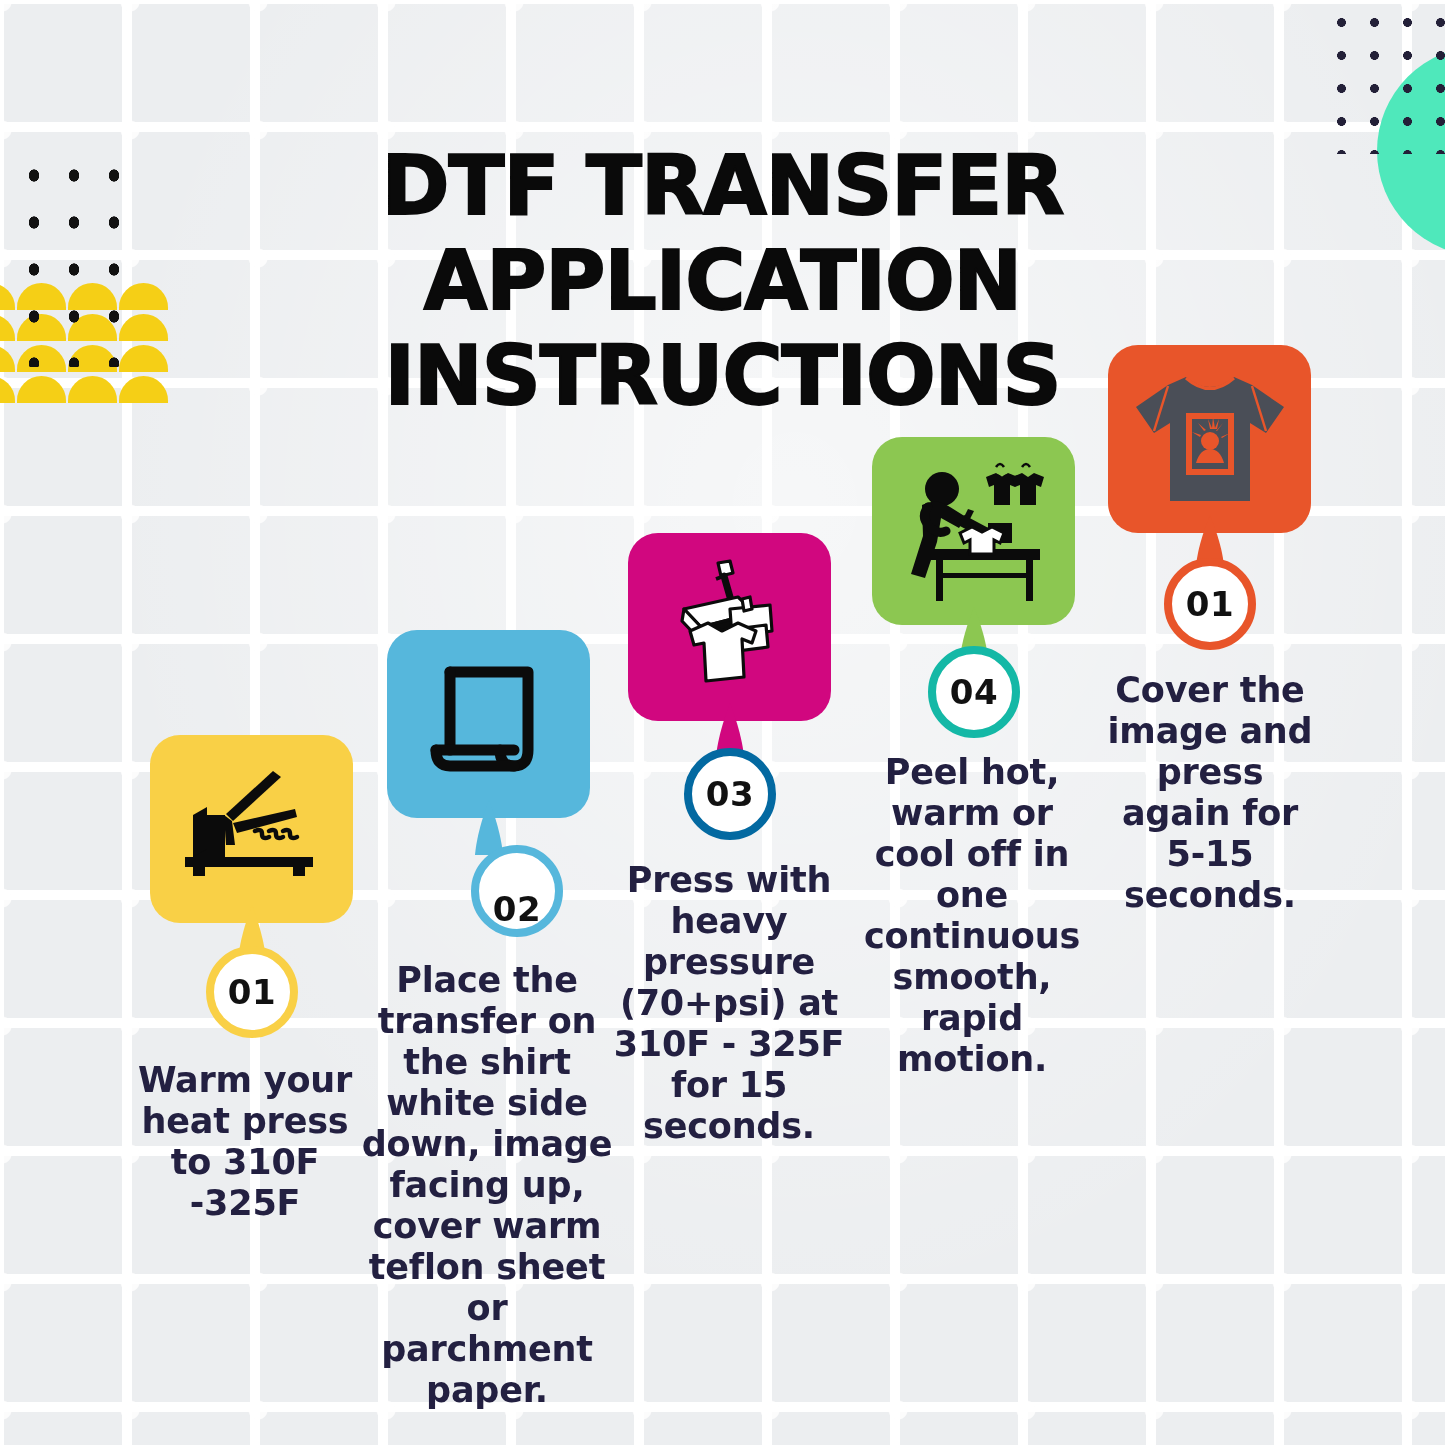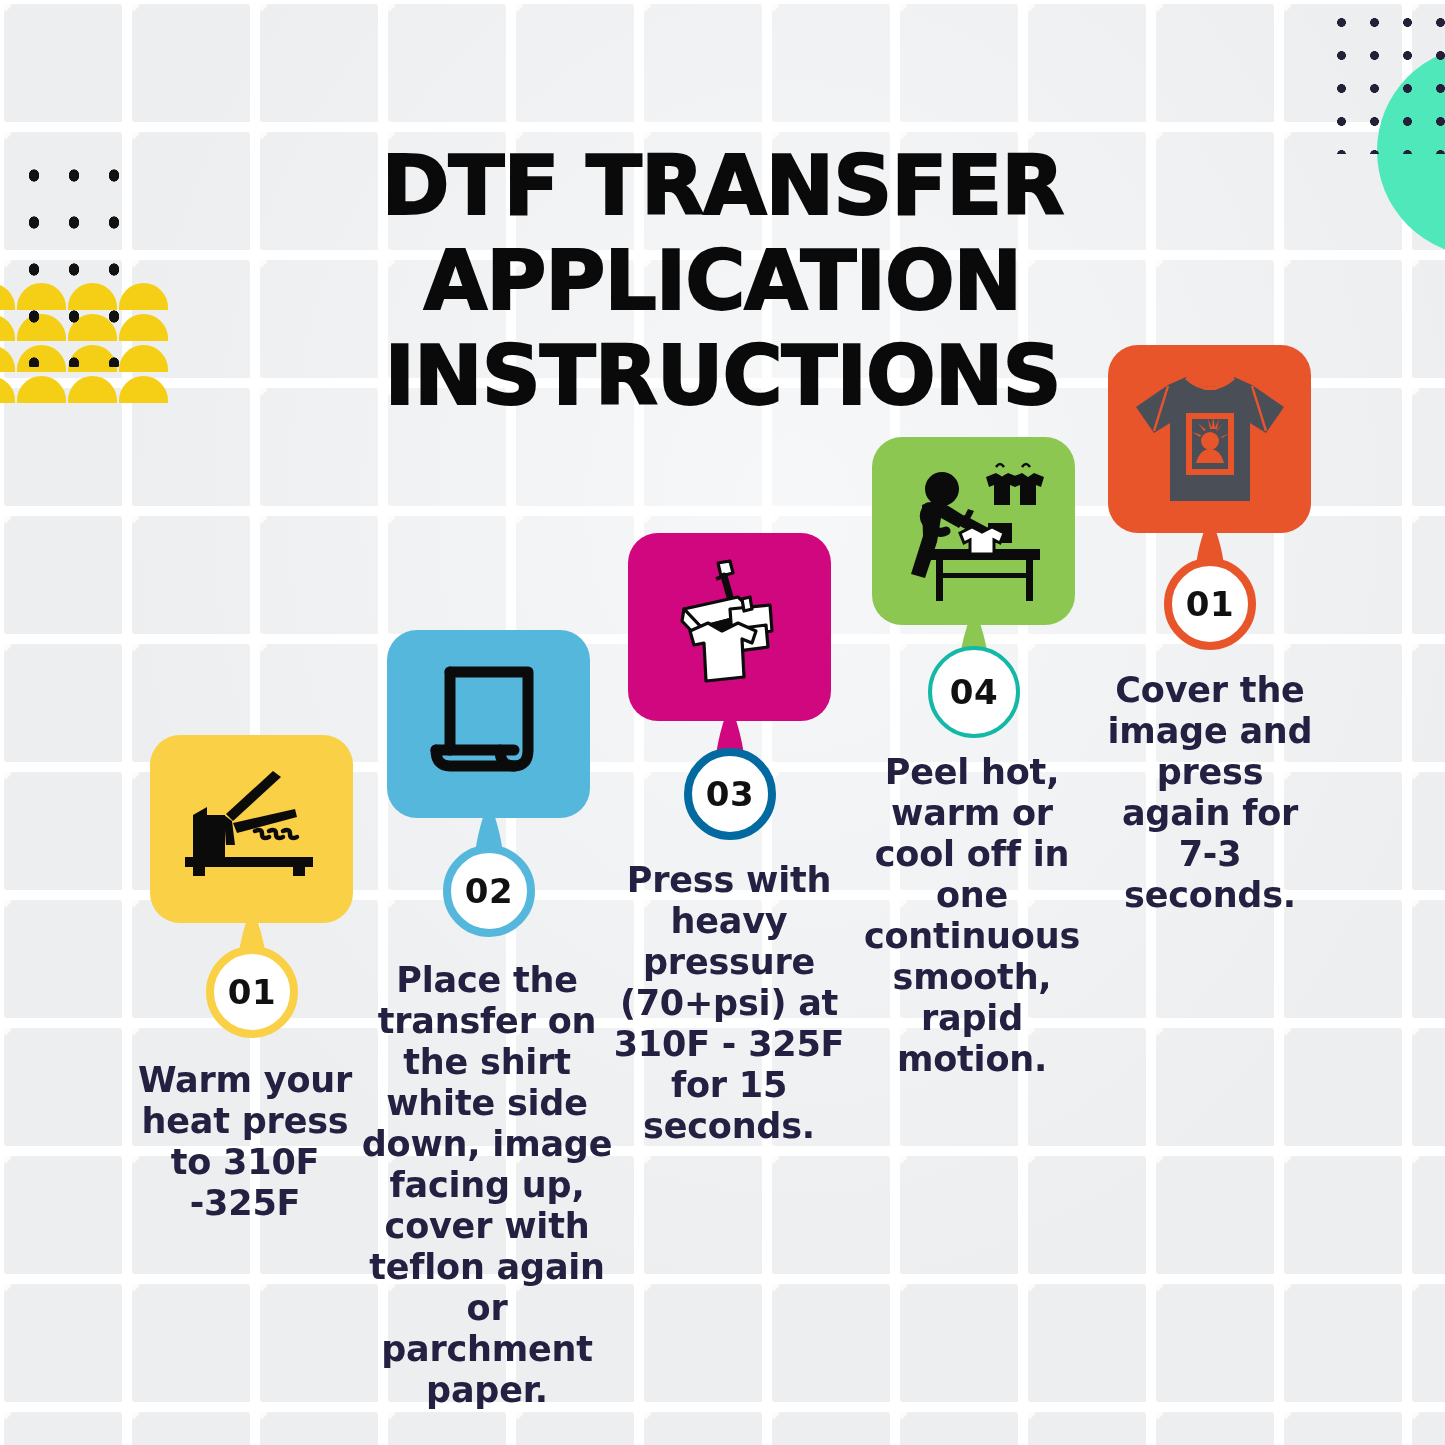--- a/index.html
+++ b/index.html
@@ -162,21 +162,21 @@
   }
 
   
   #step1 .step-card  { left: 150px; top: 735px; }
   #step1 .step-neck  { left: 252px; top: 905px; height: 88px; }
   #step1 .step-badge { left: 252px; top: 946px; }
   #step1 .step-text  { left: 245px; top: 1060px; width: 250px; }
 
   #step2 .step-card  { left: 387px; top: 630px; }
   #step2 .step-neck  { left: 489px; top: 800px; height: 88px; }
-  #step2 .step-badge { left: 489px; top: 845px; }
+  #step2 .step-badge { left: 517px; top: 845px; align-items: flex-end; }
   #step2 .step-text  { left: 487px; top: 960px; width: 260px; }
 
   #step3 .step-card  { left: 628px; top: 533px; }
   #step3 .step-neck  { left: 730px; top: 703px; height: 86px; }
   #step3 .step-badge { left: 730px; top: 748px; }
   #step3 .step-text  { left: 729px; top: 860px; width: 235px; }
 
   #step4 .step-card  { left: 872px; top: 437px; }
   #step4 .step-neck  { left: 974px; top: 607px; height: 84px; }
   #step4 .step-badge { left: 974px; top: 646px; }
@@ -271,21 +271,21 @@
         </svg>
       </div>
       <div class="step-neck">
         <svg width="36" height="88" viewBox="0 0 36 88" preserveAspectRatio="none">
           <path d="M18 0 C18 0 30 30 32 55 L4 55 C6 30 18 0 18 0 Z" fill="#56B7DC"></path>
         </svg>
       </div>
       <div class="step-badge" style="border:8px solid #56B7DC;">
         <span>02</span>
       </div>
-      <div class="step-text">Place the transfer on the shirt white side down, image facing up, cover with teflon again or parchment paper.</div>
+      <div class="step-text">Place the transfer on the shirt white side down, image facing up, cover warm teflon sheet or parchment paper.</div>
     </div>
 
     <div class="step" id="step3">
       <div class="step-card" style="background:#D1077F;">
         <svg width="140" height="140" viewBox="0 0 140 140">
           <g stroke="#0b0b0b" stroke-width="3.2" stroke-linejoin="round">
 
             <path d="M58 6 L70 4 L73 16 L61 19 Z" fill="#ffffff"></path>
             <path d="M64 19 L74 54" stroke-width="7" fill="none" stroke-linecap="round"></path>
             <path d="M64 19 L56 22" stroke-width="4" fill="none"></path>
@@ -343,21 +343,21 @@
 
             <path d="M66 72 l12 -6 l10 5 l10 -5 l12 6 l-4 10 l-6 -3 l0 14 l-24 0 l0 -14 l-6 3 Z" fill="#ffffff" stroke="#0b0b0b" stroke-width="3"></path>
           </g>
         </svg>
       </div>
       <div class="step-neck">
         <svg width="36" height="84" viewBox="0 0 36 84" preserveAspectRatio="none">
           <path d="M18 0 C18 0 30 28 32 52 L4 52 C6 28 18 0 18 0 Z" fill="#8CC751"></path>
         </svg>
       </div>
-      <div class="step-badge" style="border:4px solid #14b8a6;">
+      <div class="step-badge" style="border:8px solid #14b8a6;">
         <span>04</span>
       </div>
       <div class="step-text">Peel hot, warm or cool off in one continuous smooth, rapid motion.</div>
     </div>
 
     <div class="step" id="step5">
       <div class="step-card" style="background:#E8552A;">
         <svg width="160" height="136" viewBox="0 0 160 136">
           <g>
             <path d="M56 6 L38 14 L6 36 L24 62 L40 52 L40 130 L120 130 L120 52 L136 62 L154 36 L122 14 L104 6 Q80 26 56 6 Z" fill="#4A4E57"></path>
@@ -382,17 +382,17 @@
         </svg>
       </div>
       <div class="step-neck">
         <svg width="36" height="82" viewBox="0 0 36 82" preserveAspectRatio="none">
           <path d="M18 0 C18 0 30 28 32 51 L4 51 C6 28 18 0 18 0 Z" fill="#E8552A"></path>
         </svg>
       </div>
       <div class="step-badge" style="border:8px solid #E8552A;">
         <span>01</span>
       </div>
-      <div class="step-text">Cover the image and press again for 7-3 seconds.</div>
+      <div class="step-text">Cover the image and press again for 5-15 seconds.</div>
     </div>
 
   </div>
 </div>
 
 </body></html>

